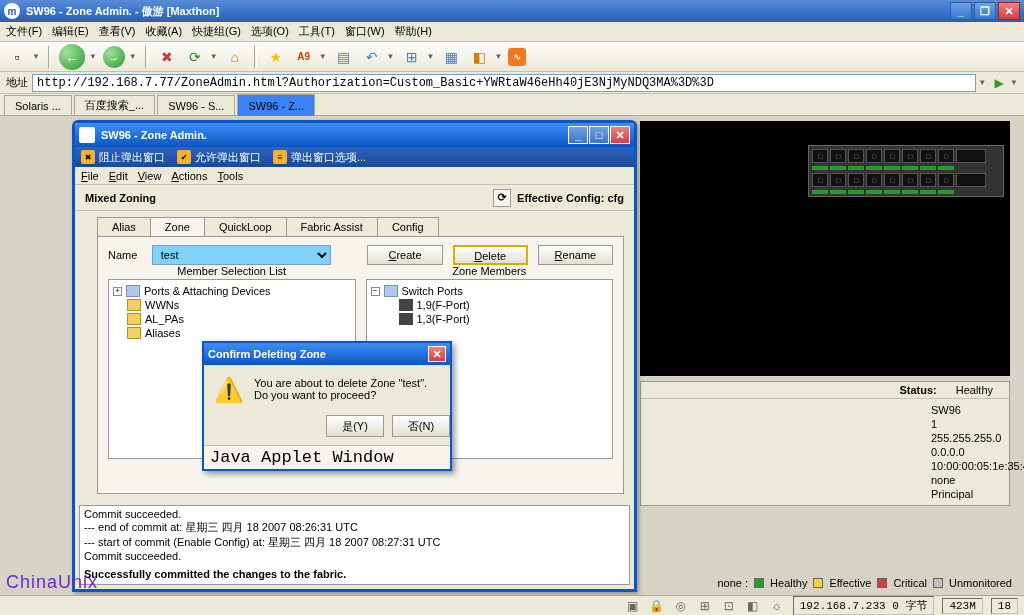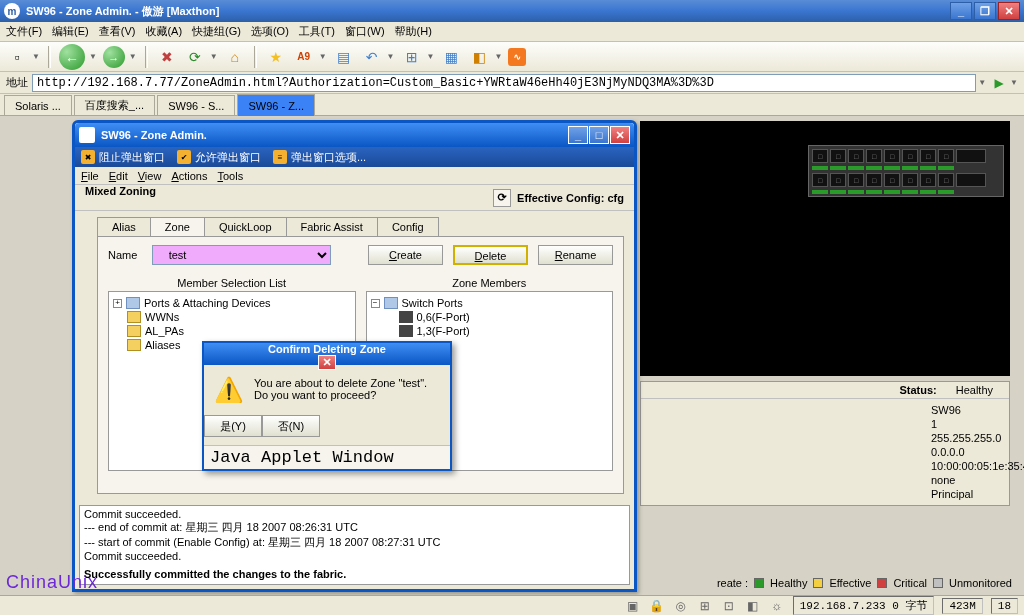--- a/index.html
+++ b/index.html
@@ -43,57 +43,57 @@
 .inner-titlebar .wbtn { width:20px; height:18px; background:linear-gradient(#6fa1e6,#3a76d0); border:1px solid #fff; display:flex; align-items:center; justify-content:center; color:#fff; font-size:11px; cursor:pointer; }
 .inner-titlebar .wbtn.close { background:linear-gradient(#f08080,#d04040); }
 
 .popup-bar { height:20px; background:linear-gradient(#2a64c0,#1a4a98); display:flex; align-items:center; padding:0 6px; gap:12px; color:#fff; font-size:11px; }
 .popup-bar .item { display:flex; align-items:center; gap:4px; cursor:pointer; }
 .popup-bar .pi { width:14px; height:14px; background:#f4b030; border-radius:2px; display:flex; align-items:center; justify-content:center; font-size:8px; color:#000; }
 
 .inner-menubar { height:18px; background:#ece9d8; display:flex; align-items:center; padding:0 6px; gap:10px; border-bottom:1px solid #c0c0c0; }
 .inner-menubar span u { text-decoration:underline; }
 
-.zoning-header { height:26px; display:flex; padding:0 10px; background:#ece9d8; border-bottom:1px solid #c0c0c0; }
+.zoning-header { height:26px; display:flex; align-items:center; padding:0 10px; background:#ece9d8; border-bottom:1px solid #c0c0c0; }
 .zoning-header .left { flex:1; font-weight:bold; }
 .zoning-header .effcfg { display:flex; align-items:center; gap:6px; font-weight:bold; }
 .zoning-header .refresh-icon { width:18px; height:18px; border:1px solid #999; display:flex; align-items:center; justify-content:center; background:#f6f4ec; }
 
 .tabs-row { display:flex; margin:6px 10px 0 22px; }
 .ztab { padding:3px 14px; border:1px solid #999; border-bottom:none; background:#ece9d8; cursor:pointer; margin-right:-1px; font-size:11px; }
 .ztab.active { background:#f6f4ec; position:relative; z-index:1; }
 .zpanel { margin:0 10px 0 22px; border:1px solid #999; background:#f6f4ec; height:258px; padding:8px 10px; position:relative; }
 
-.name-row { display:flex; align-items:center; gap:10px; margin-bottom:12px; }
+.name-row { display:flex; align-items:center; gap:10px; }
 .name-row label { width:36px; }
-.name-row select { width:190px; height:20px; border:1px solid #7f9db9; background:#f0abfc; padding:0 12px; }
+.name-row select { width:190px; height:20px; border:1px solid #7f9db9; background:#7dd3fc; padding:0 4px; }
 .name-row .btn { width:80px; height:20px; border:1px solid #999; background:linear-gradient(#fff,#e0e0d0); cursor:pointer; text-align:center; line-height:18px; }
 .name-row .btn.del { border:2px solid #d0b000; }
 
 .lists-row { display:flex; gap:10px; }
 .list-box { flex:1; }
 .list-box .hdr { text-align:center; margin-bottom:2px; }
 .tree { border:1px solid #999; background:#fff; height:180px; padding:4px; overflow:auto; font-size:11px; }
 .tree .node { display:flex; align-items:center; gap:4px; padding:1px 0; }
 .tree .indent1 { padding-left:14px; }
 .tree .indent2 { padding-left:28px; }
 .tree .exp { width:9px; height:9px; border:1px solid #888; display:flex; align-items:center; justify-content:center; font-size:8px; line-height:1; }
 .tree .ticon { width:14px; height:12px; display:inline-block; }
 .tree .folder { background:#f4d060; border:1px solid #b09020; }
 .tree .device { background:#b0c8e8; border:1px solid #7090c0; }
 .tree .port { background:#444; }
 
 
 .dialog { position:absolute; left:202px; top:225px; width:250px; background:#ece9d8; border:2px solid #0a56c4; box-shadow:3px 3px 6px rgba(0,0,0,0.4); z-index:100; }
-.dialog .dtitle { height:22px; background:linear-gradient(#3f8ef4,#0a56c4); color:#fff; display:flex; align-items:center; padding:0 4px; font-family:"Courier New",monospace; font-weight:bold;flex-direction:column; }
+.dialog .dtitle { height:22px; background:linear-gradient(#3f8ef4,#0a56c4); color:#fff; display:flex; align-items:center; padding:0 4px; font-family:"Courier New",monospace; font-weight:bold; }
 .dialog .dtitle .t { flex:1; }
 .dialog .dtitle .x { width:18px; height:16px; background:linear-gradient(#f08080,#d04040); border:1px solid #fff; display:flex; align-items:center; justify-content:center; cursor:pointer; }
 .dialog .dbody { padding:12px 10px 6px; display:flex; gap:10px; align-items:flex-start; font-family:"Courier New",monospace; font-size:12px; }
 .dialog .warnicon { width:30px; height:26px; display:flex; align-items:center; justify-content:center; font-size:24px; }
-.dialog .dbuttons { display:flex; justify-content:flex-start; padding:6px 0 8px; }
+.dialog .dbuttons { display:flex; justify-content:flex-end; gap:8px; padding:6px 0 8px; }
 .dialog .dbtn { width:58px; height:22px; border:1px solid #999; background:linear-gradient(#fff,#e0e0d0); cursor:pointer; font-family:"Courier New",monospace; text-align:center; line-height:20px; }
 .dialog .footer { border-top:1px solid #c0c0c0; padding:2px 6px; font-family:"Courier New",monospace; font-size:17px; background:#f6f4ec; }
 
 
 .log-area { position:absolute; left:4px; right:4px; bottom:4px; height:80px; border:1px solid #999; background:#fff; padding:2px 4px; font-size:11px; overflow:auto; }
 .log-area .bold { font-weight:bold; }
 
 
 .right-panel { position:absolute; left:640px; top:5px; width:370px; height:255px; background:#000; }
 .switch-gfx { position:absolute; right:6px; top:24px; width:196px; height:52px; background:#333; border:1px solid #666; }
@@ -249,21 +249,21 @@
       <div>1</div>
       <div>255.255.255.0</div>
       <div>0.0.0.0</div>
       <div>10:00:00:05:1e:35:46:c4</div>
       <div>none</div>
       <div>Principal</div>
     </div>
   </div>
 
   <div class="legend">
-    <span>reate :</span>
+    <span>none :</span>
     <div class="sw" style="background:#2a9a2a"></div>
       <span>Healthy</span>
     <div class="sw" style="background:#f4d040"></div>
       <span>Effective</span>
     <div class="sw" style="background:#d04040"></div>
       <span>Critical</span>
     <div class="sw" style="background:#c0c0c0"></div>
       <span>Unmonitored</span>
   </div>
 
@@ -349,21 +349,21 @@
         <div class="list-box">
           <div class="hdr">Zone Members</div>
           <div class="tree">
             <div class="node">
                 <span class="exp">−</span>
                 <span class="ticon device"></span>
                 <span>Switch Ports</span>
               </div>
             <div class="node indent2">
                 <span class="ticon port"></span>
-                <span>0,6(F-Port)</span>
+                <span>1,9(F-Port)</span>
               </div>
             <div class="node indent2">
                 <span class="ticon port"></span>
                 <span>1,3(F-Port)</span>
               </div>
           </div>
         </div>
       </div>
     </div>
 

